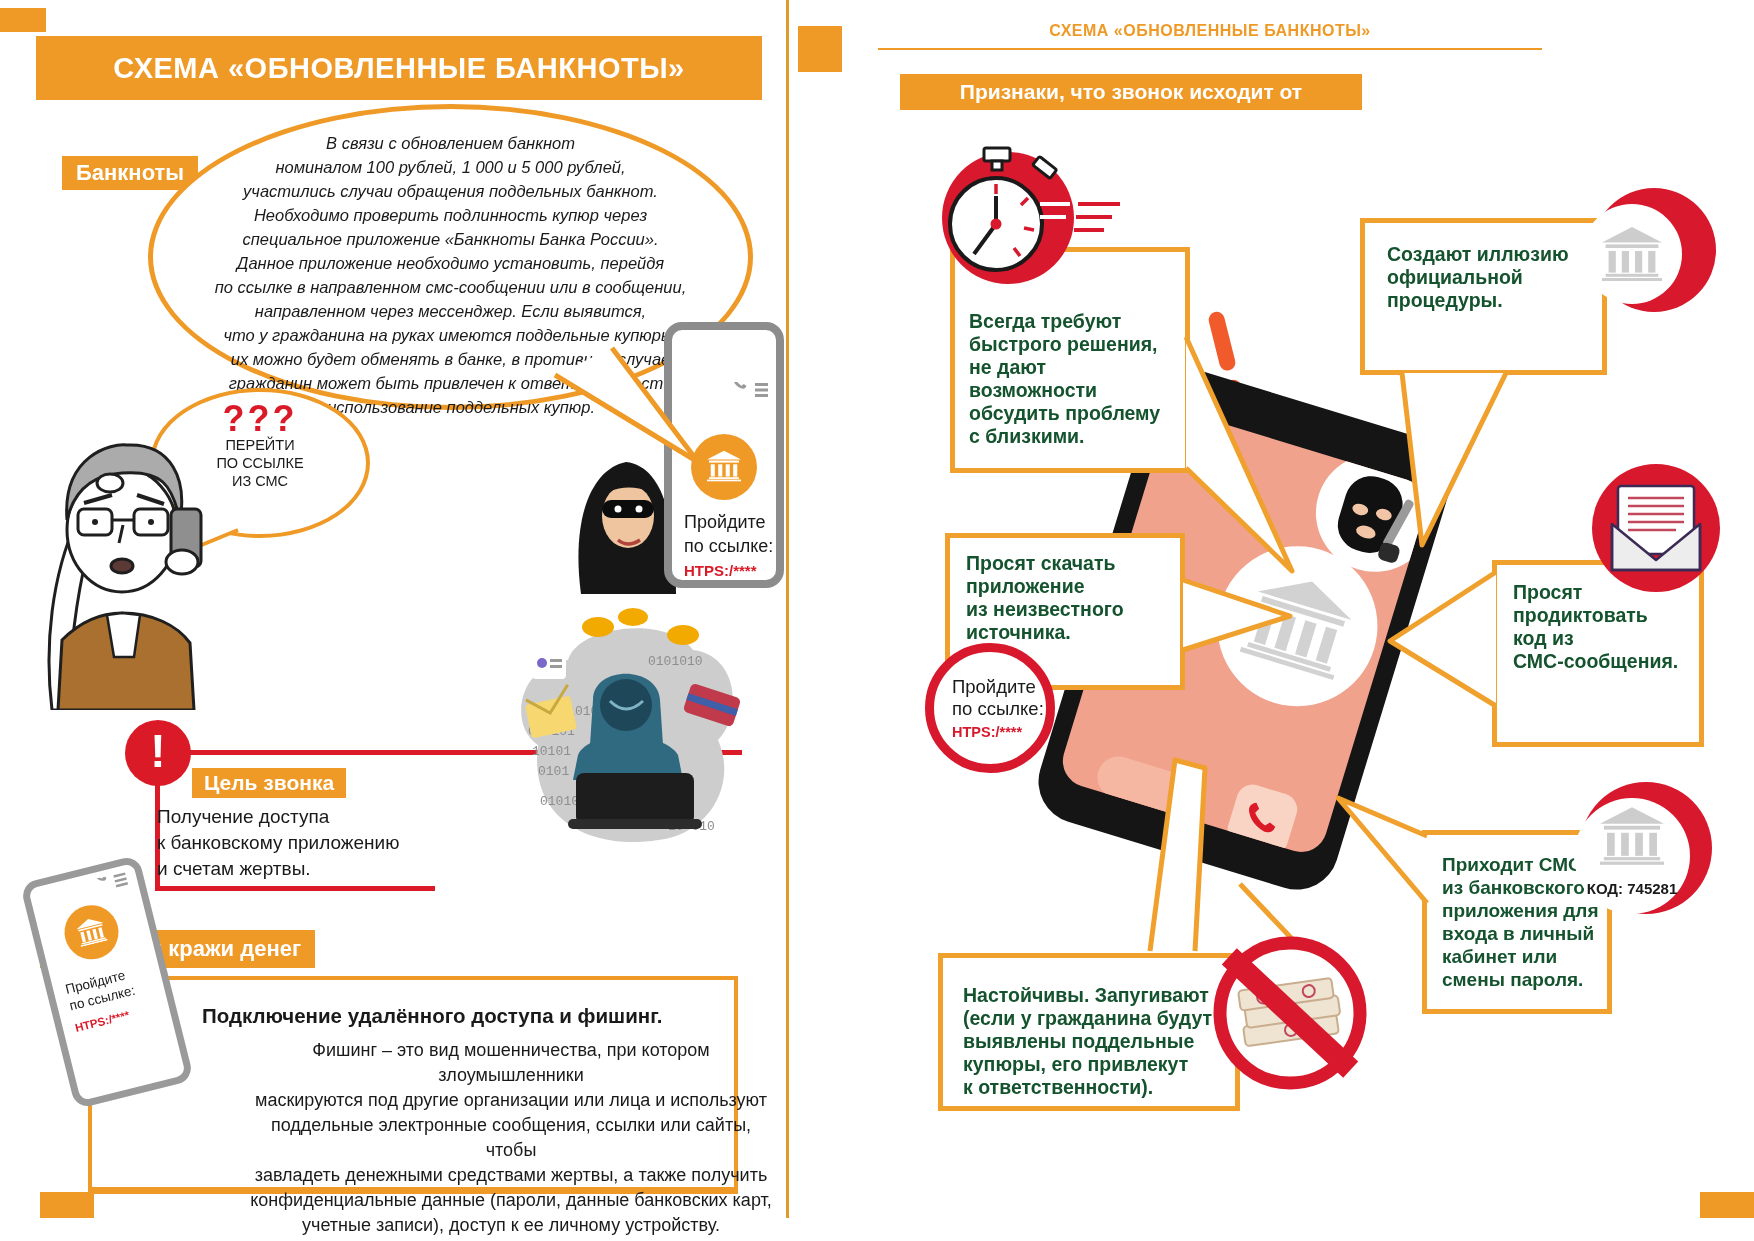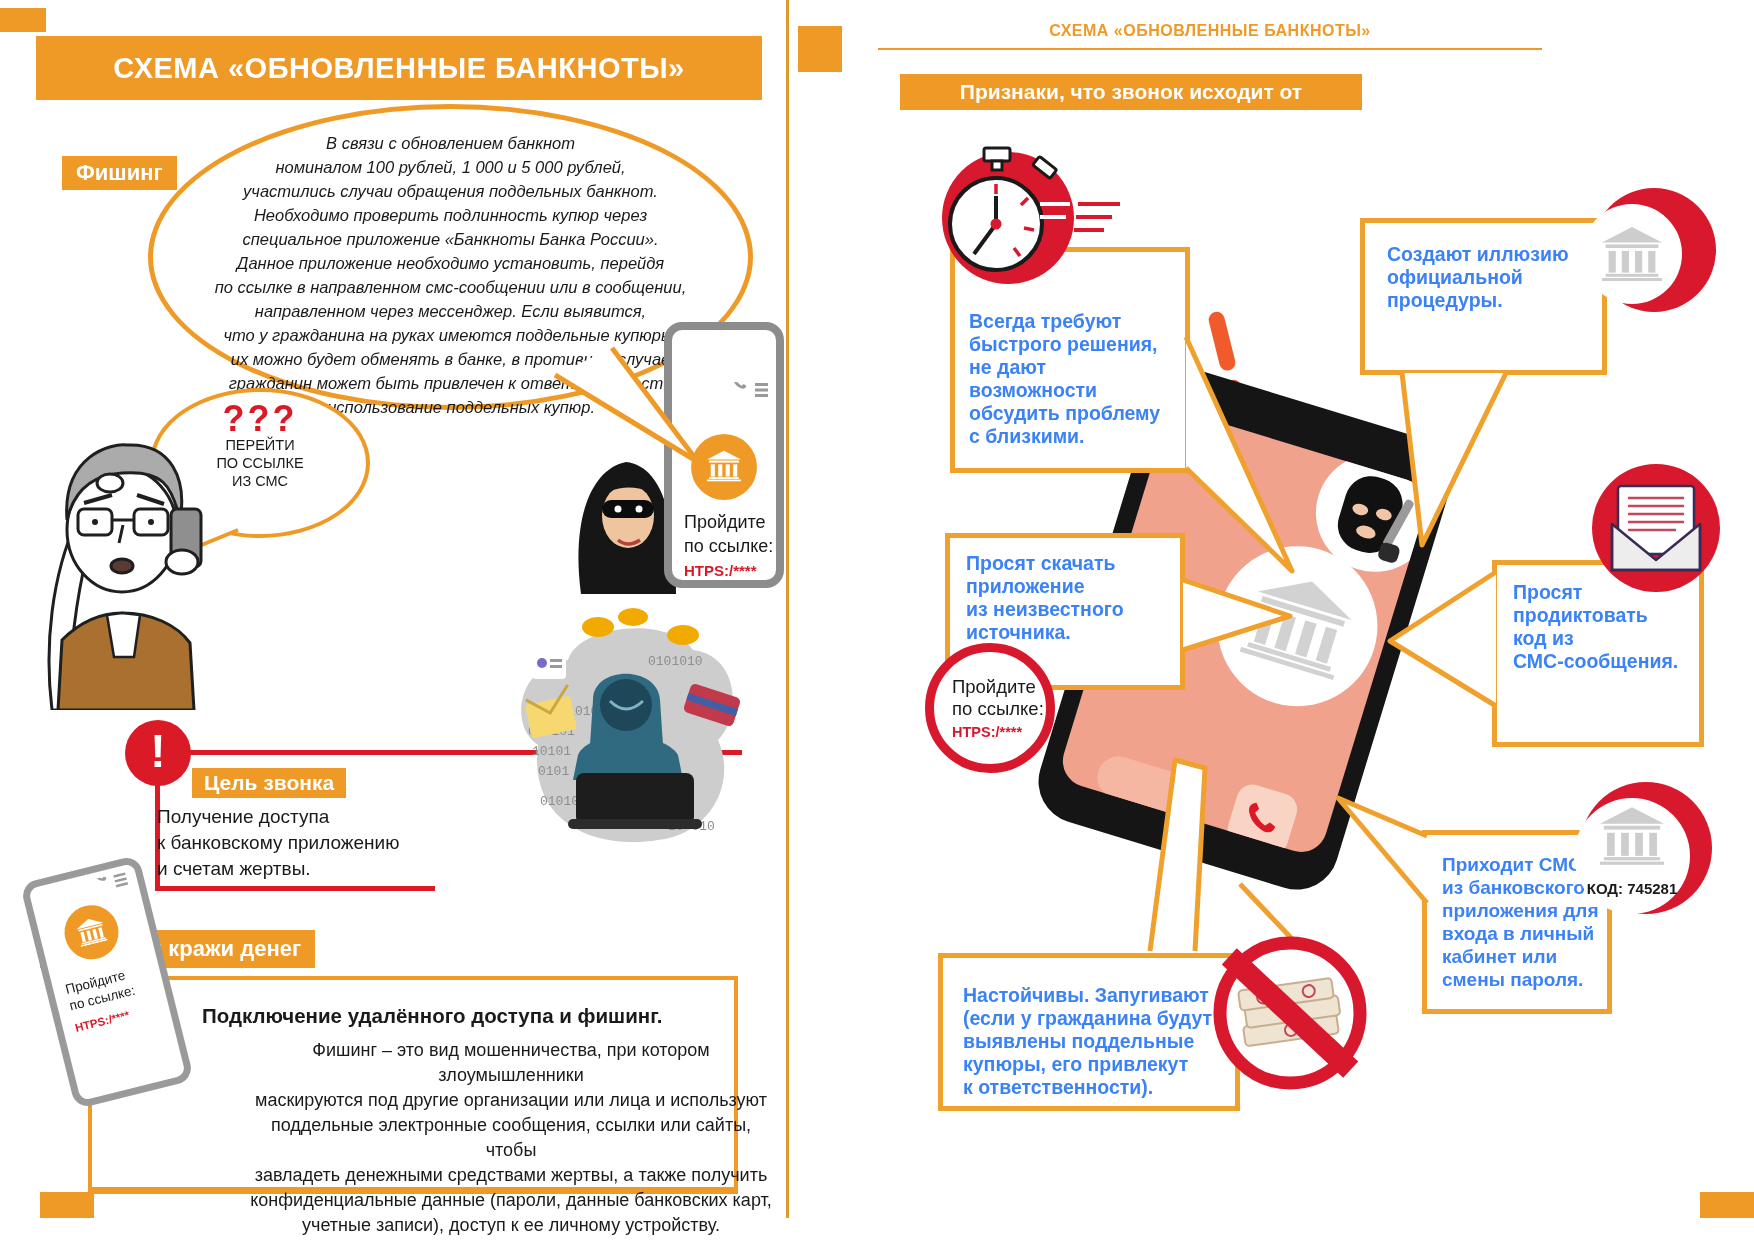--- a/index.html
+++ b/index.html
@@ -3,21 +3,21 @@
 <meta charset="utf-8">
 <style>
   html,body{margin:0;padding:0;background:#fff;}
   #page{position:relative;width:1754px;height:1241px;background:#fff;overflow:hidden;
         font-family:"Liberation Sans",sans-serif;color:#1a1a1a;}
   .abs{position:absolute;}
   .pre{white-space:pre-line;}
   .b{font-weight:400;}
   .orange-bg{background:#EF9A27;color:#fff;font-weight:700;}
   .callout{position:absolute;background:#fff;border:5px solid #F0A02C;box-sizing:border-box;
-           font-weight:700;font-size:19.5px;line-height:23px;color:#3b82f6;}
+           font-weight:700;font-size:19.5px;line-height:23px;color:#14532d;}
   .callout .txt{position:absolute;}
   svg{display:block;}
 </style>
 </head>
 <body>
 
 <div id="page">
 
   <svg width="0" height="0" style="position:absolute">
     <defs>
@@ -37,21 +37,21 @@
     </defs>
   </svg>
 
   <div class="abs" style="left:0;top:8;width:46px;height:24px;background:#EF9A27;top:8px;"></div>
 
   <div class="abs orange-bg" style="left:36px;top:36px;width:726px;height:64px;text-align:center;line-height:64px;font-size:29px;letter-spacing:0.5px;">
     <span>СХЕМА «ОБНОВЛЕННЫЕ БАНКНОТЫ»</span>
   </div>
 
   <div class="abs orange-bg" style="left:62px;top:156px;padding:4px 14px;font-size:22px;">
-    <span>Фишинг</span>
+    <span>Банкноты</span>
   </div>
 
   <div class="abs" style="left:148px;top:104px;width:595px;height:296px;background:#fff;border:5px solid #EF9A27;border-radius:50%;">
     <div class="abs" style="left:0;top:22px;width:100%;text-align:center;font-style:italic;font-size:16.5px;line-height:24px;">
         <div><span>В связи с обновлением банкнот</span></div>
         <div><span>номиналом 100 рублей, 1 000 и 5 000 рублей,</span></div>
         <div><span>участились случаи обращения поддельных банкнот.</span></div>
         <div><span>Необходимо проверить подлинность купюр через</span></div>
         <div><span>специальное приложение «Банкноты Банка России».</span></div>
         <div><span>Данное </span><span class="b">приложение необходимо установить, перейдя</span></div>

